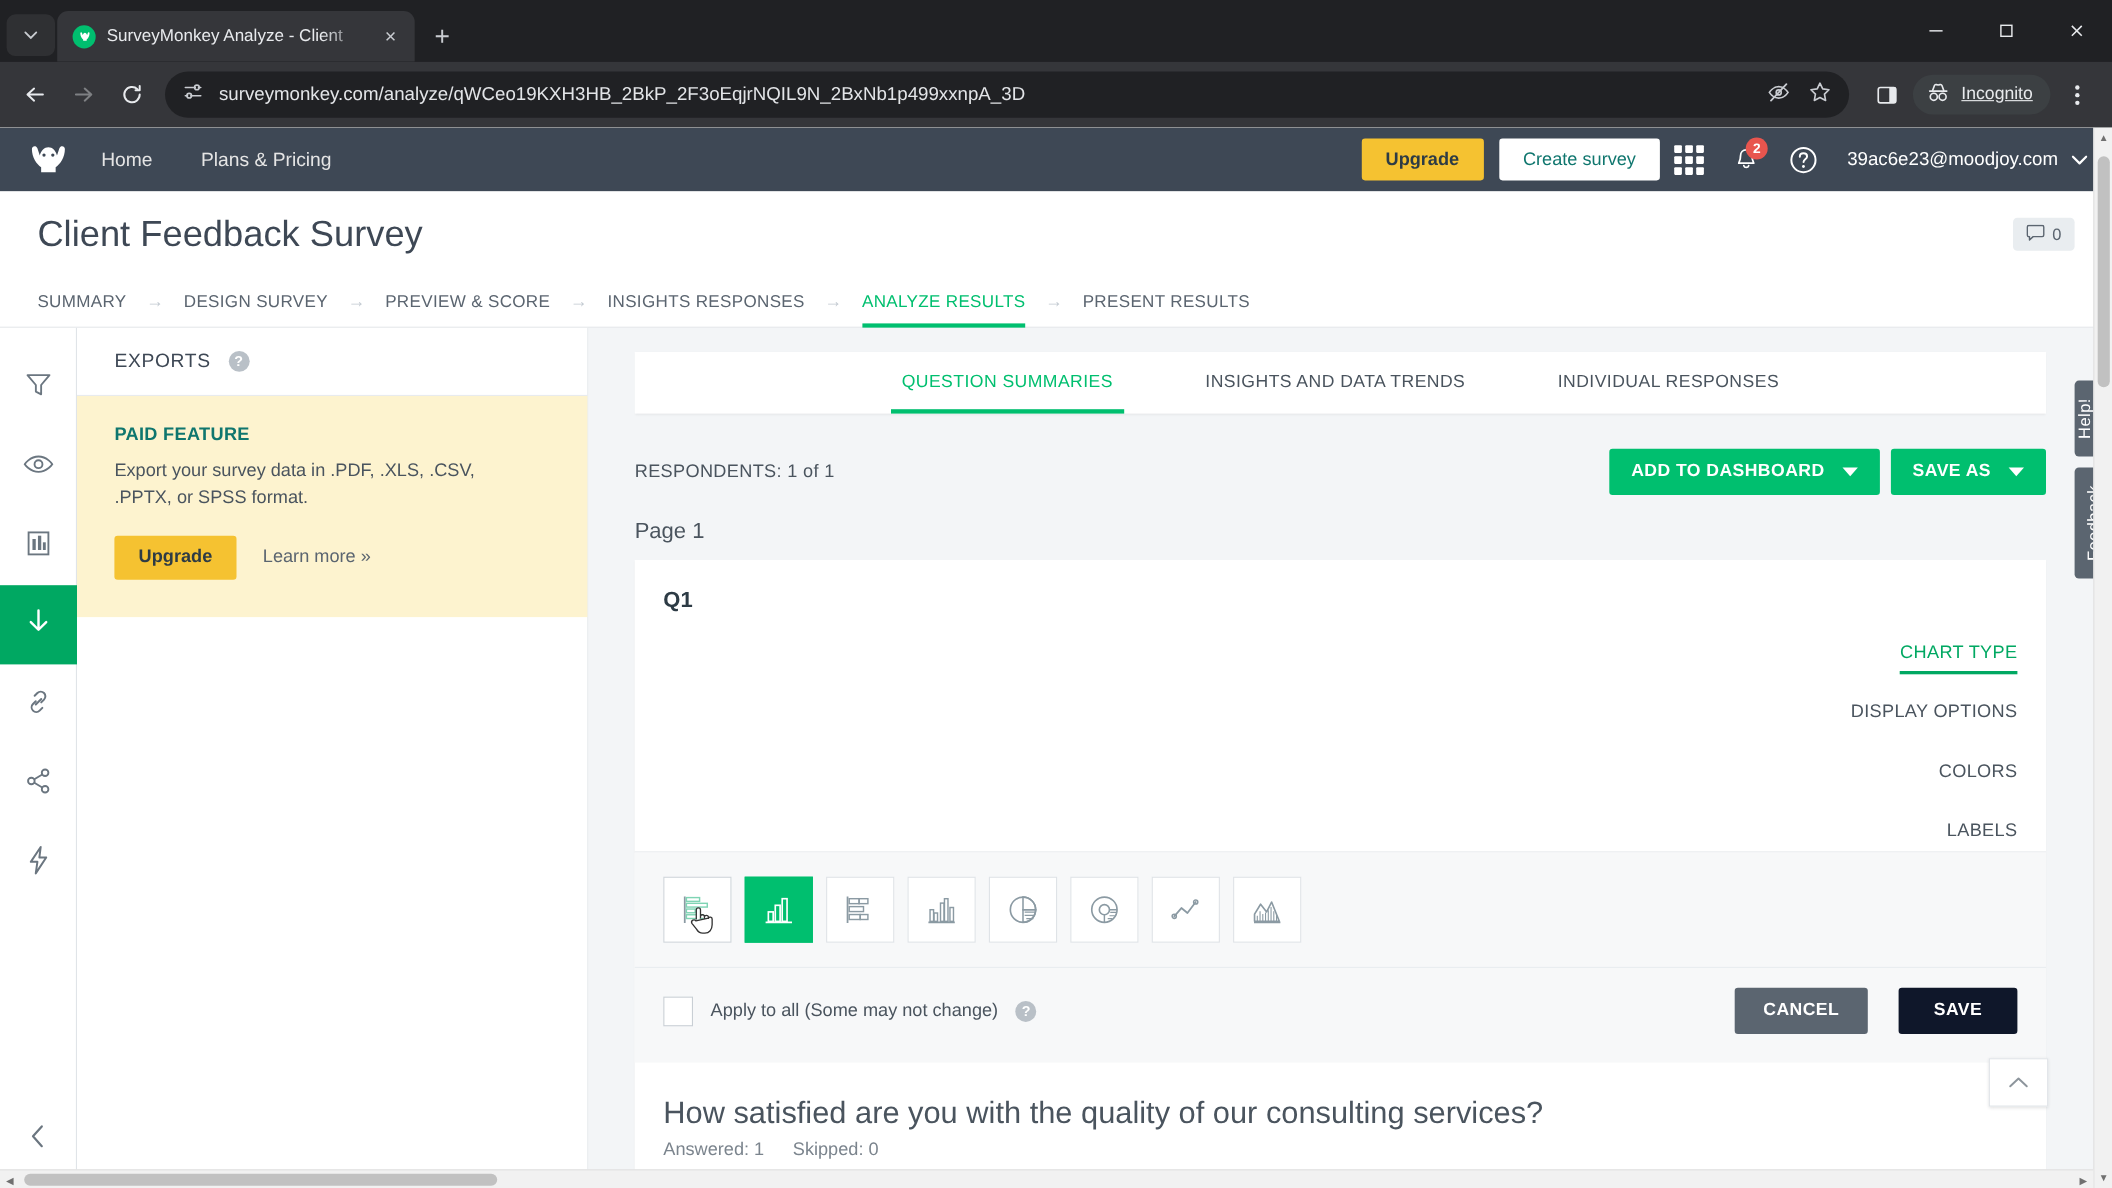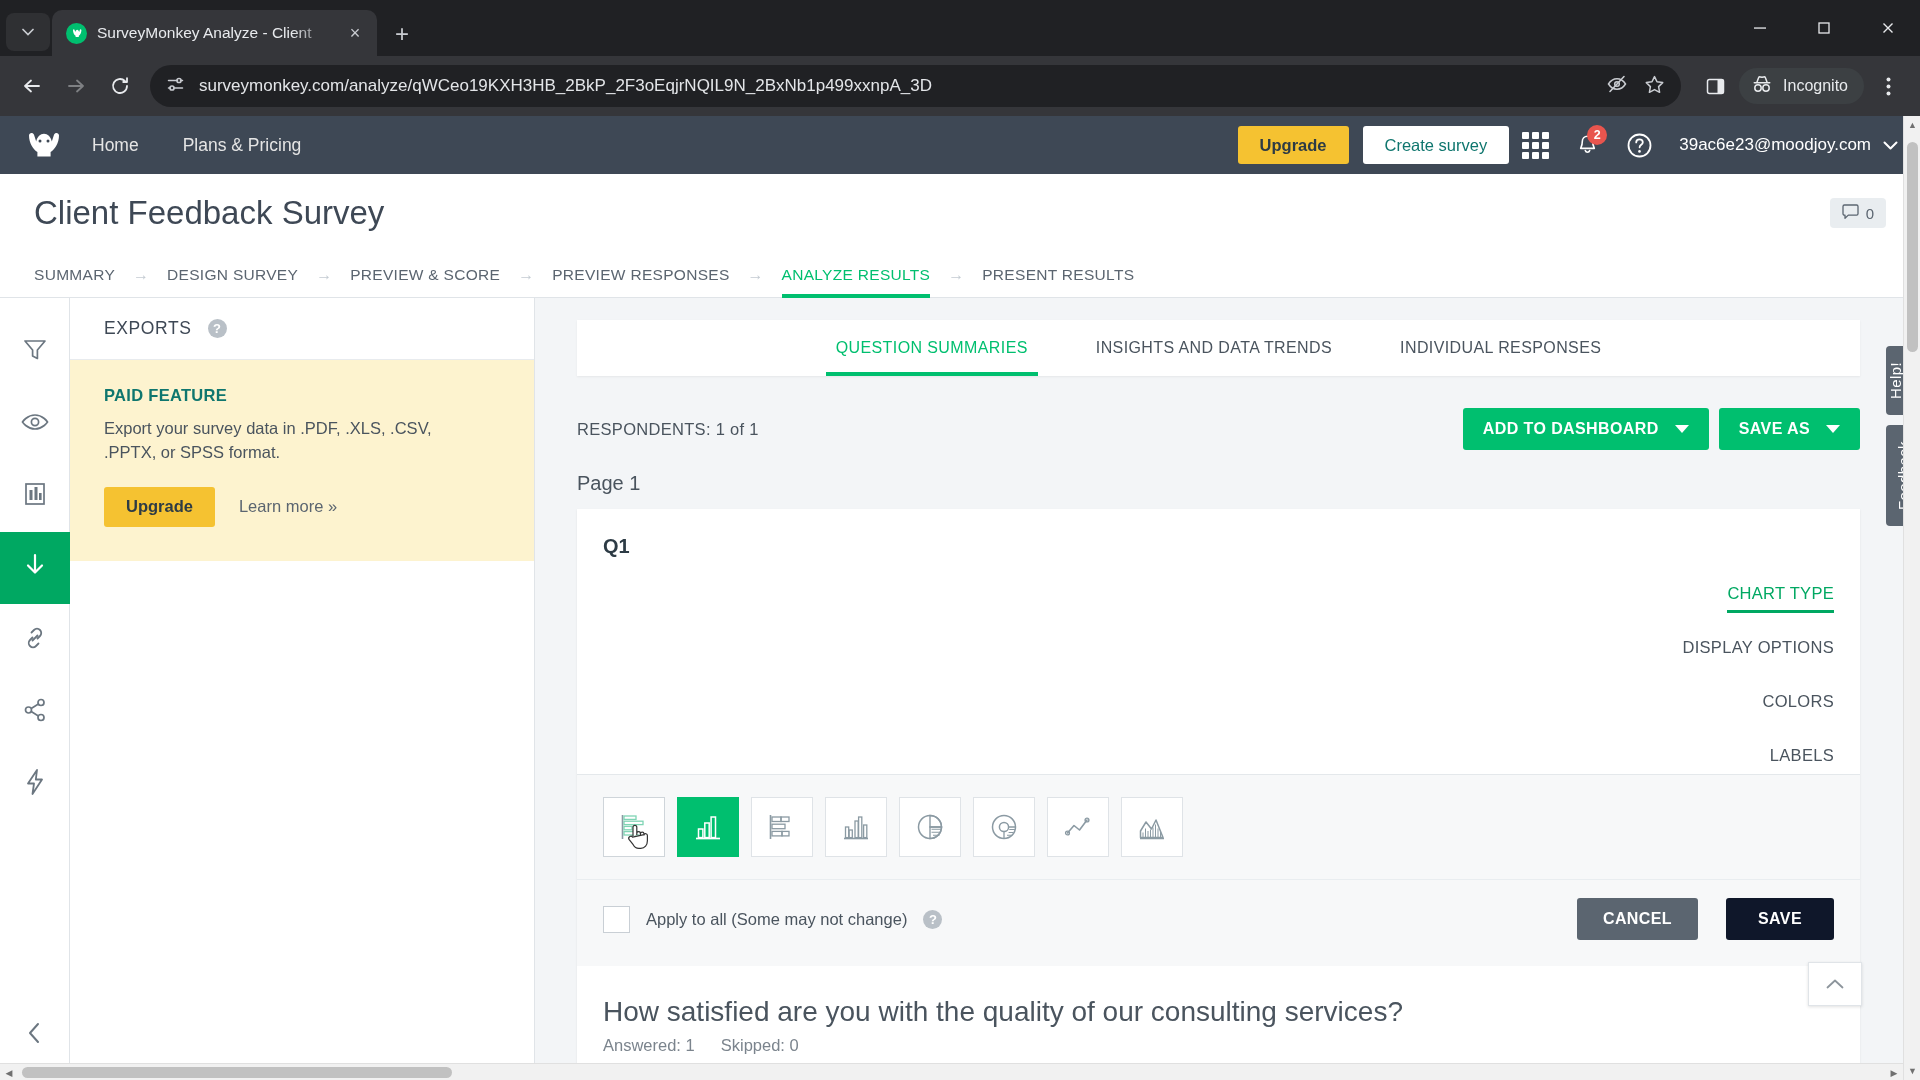--- a/index.html
+++ b/index.html
@@ -61,21 +61,21 @@
   .omnibox {
     flex: 1 1 auto; height: 42px; background: #202124;
     border-radius: 22px; display: flex; align-items: center;
     padding: 0 16px; gap: 14px; margin: 0 10px 0 6px; min-width: 0;
   }
   .omni-url { color: #e3e5e8; font-size: 17px; white-space: nowrap; overflow: hidden; flex: 1 1 auto; }
   .omni-right { display: flex; align-items: center; gap: 16px; color: #c9ccd1; }
   .incognito-pill {
     height: 36px; border-radius: 18px; background: #3c4043;
     display: flex; align-items: center; gap: 10px; padding: 0 16px 0 12px;
-    color: #e8eaed; font-size: 16px; white-space: nowrap;
+    color: #e8eaed; font-size: 16px; white-space: nowrap; text-decoration: underline;
   }
 
   
   .viewport { flex: 1 1 auto; position: relative; background: #ffffff; overflow: hidden; display: flex; }
   .page { flex: 1 1 auto; position: relative; overflow: hidden; background: #fff; }
 
   
   .sm-nav {
     height: 58px; background: #3e4855; display: flex; align-items: center;
     padding: 0 22px; gap: 0;
@@ -171,21 +171,21 @@
   .btn-upgrade-sm {
     background: #f5c231; color: #2d3b45; font-size: 16.5px; font-weight: bold;
     height: 40px; padding: 0 22px; border-radius: 3px; display: flex; align-items: center;
   }
   .learn-more { color: #5b6570; font-size: 16.5px; }
 
   .content { flex: 1 1 auto; background: #f3f5f7; position: relative; overflow: hidden; padding: 0; }
 
   .card-tabs {
     background: #fff; margin: 22px 60px 0 42px; height: 56px;
-    display: flex; align-items: stretch; justify-content: center; gap: 0;
+    display: flex; align-items: stretch; justify-content: center; gap: 16px;
     box-shadow: 0 1px 2px rgba(0,0,0,0.06);
   }
   .ctab {
     display: flex; align-items: center; padding: 0 34px; font-size: 16px;
     color: #4a545e; letter-spacing: 0.4px; position: relative; white-space: nowrap;
   }
   .ctab.active { color: #00bf6f; }
   .ctab.active::after {
     content: ''; position: absolute; left: 24px; right: 24px; bottom: 0;
     height: 4px; background: #00bf6f;
@@ -466,21 +466,21 @@
         </div>
       </div>
 
       <div class="sm-crumbs">
         <span class="crumb">SUMMARY</span>
         <span class="crumb-arrow">→</span>
         <span class="crumb">DESIGN SURVEY</span>
         <span class="crumb-arrow">→</span>
         <span class="crumb">PREVIEW &amp; SCORE</span>
         <span class="crumb-arrow">→</span>
-        <span class="crumb">PREVIEW RESPONSES</span>
+        <span class="crumb">INSIGHTS RESPONSES</span>
         <span class="crumb-arrow">→</span>
         <span class="crumb active">ANALYZE RESULTS</span>
         <span class="crumb-arrow">→</span>
         <span class="crumb">PRESENT RESULTS</span>
       </div>
 
       <div class="sm-body">
 
         <div class="rail">
           <div class="rail-btn">

